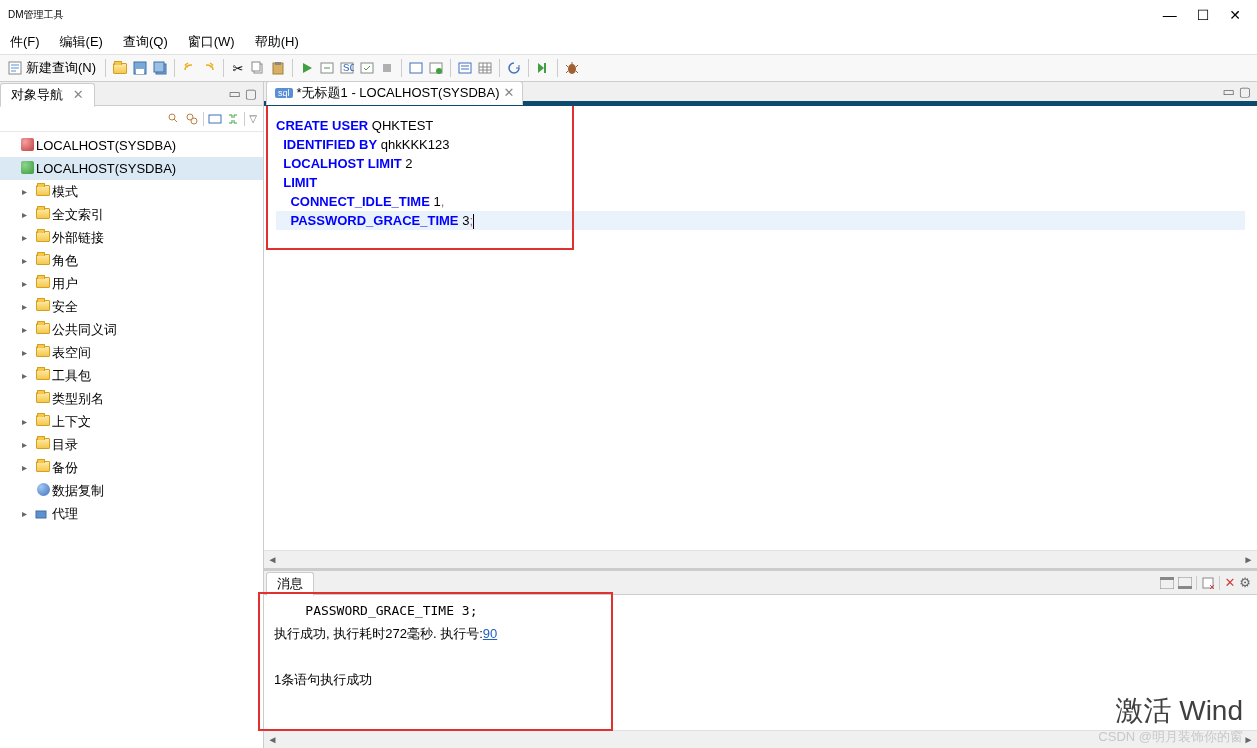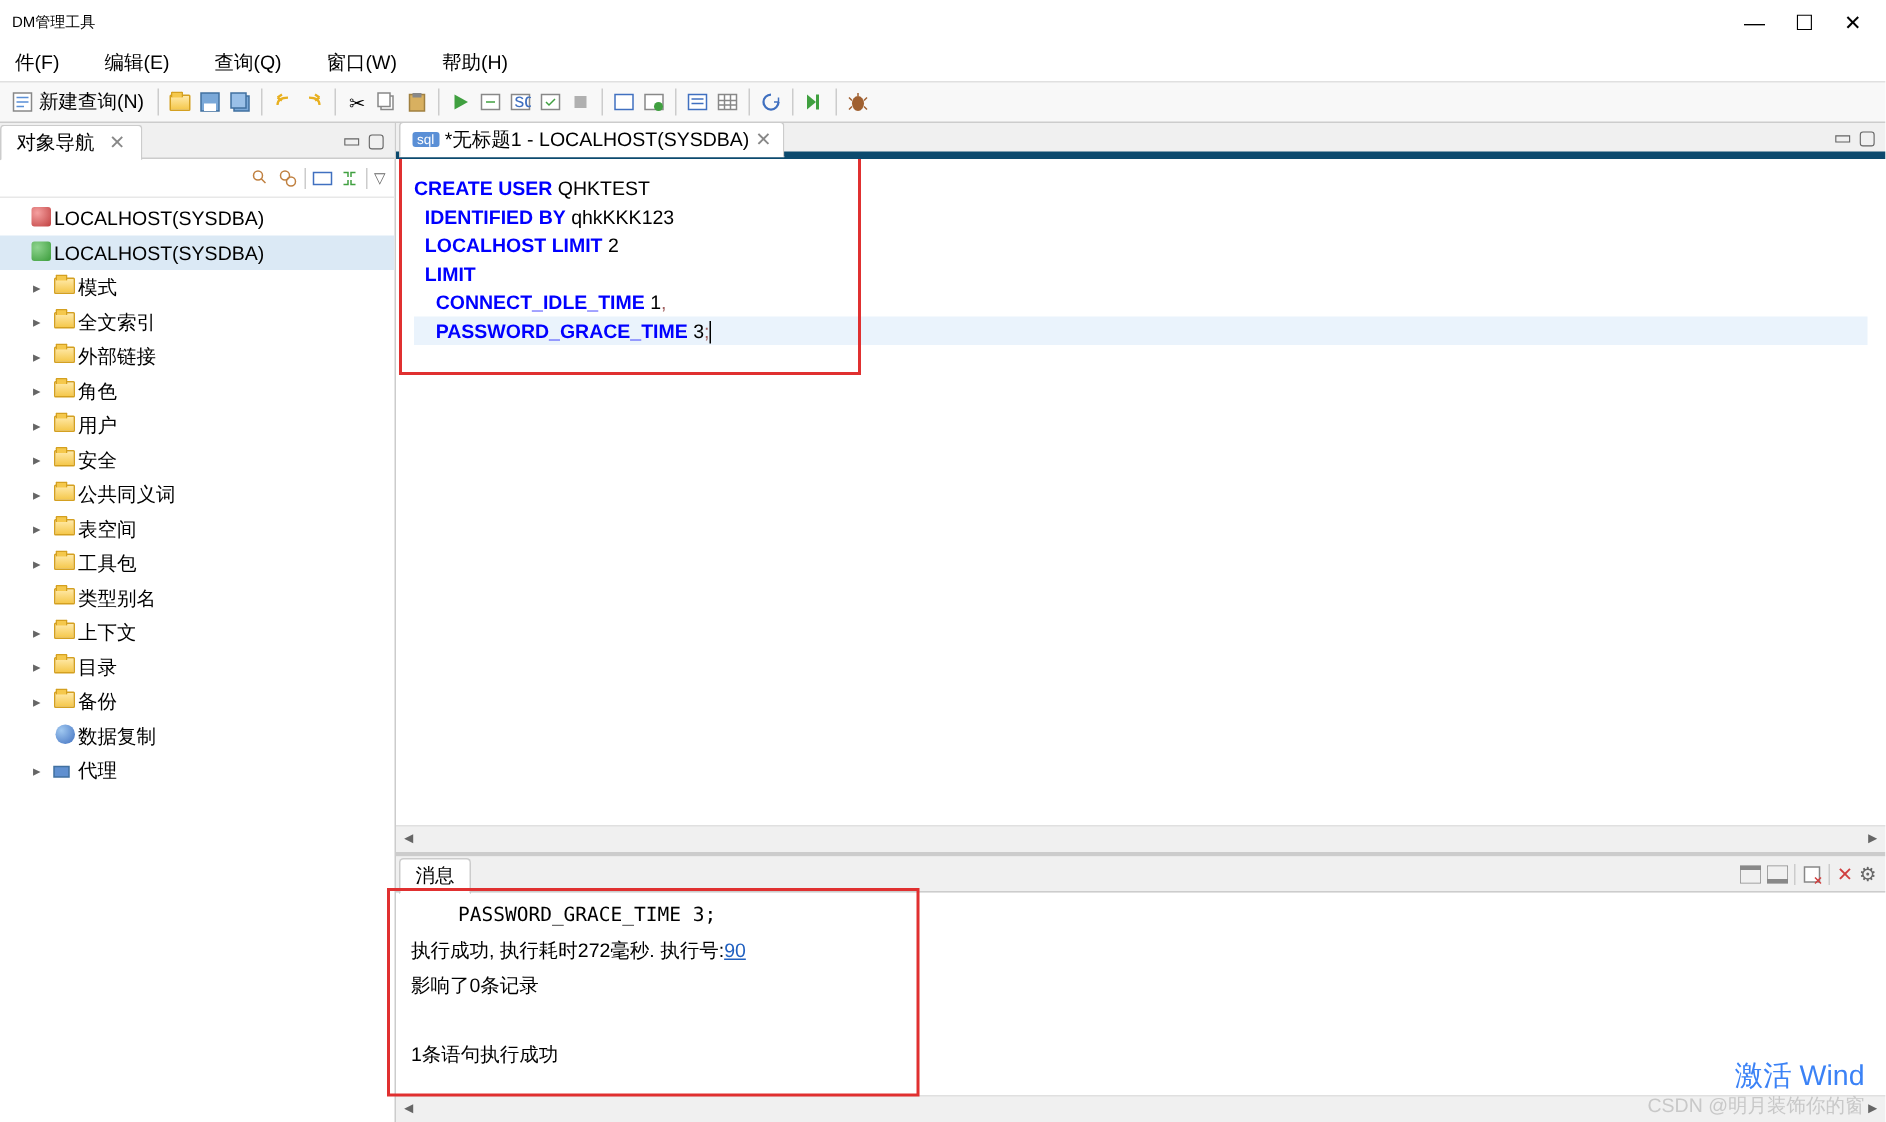--- a/index.html
+++ b/index.html
@@ -1,21 +1,21 @@
 <!DOCTYPE html>
 <html><head>
 <meta charset="utf-8">
 <style>
 * { margin: 0; padding: 0; box-sizing: border-box; font-family: "Microsoft YaHei", Arial, sans-serif; font-size: 13px; }
 body { background: #fff; width: 1257px; height: 748px; overflow: hidden; position: relative; }
 .titlebar { height: 30px; display: flex; align-items: center; padding: 0 8px; justify-content: space-between; }
 .titlebar .app-title { font-size: 10px; }
 .win-controls { display: flex; gap: 20px; padding-right: 8px; }
 .win-controls span { font-size: 14px; cursor: pointer; font-family: Arial; }
-.menubar { height: 24px; display: flex; align-items: center; padding: 0 4px; gap: 18px; }
+.menubar { height: 24px; display: flex; align-items: center; padding: 0 4px; gap: 8px; }
 .menubar .menu-item { padding: 2px 6px; cursor: pointer; }
 .toolbar { height: 28px; display: flex; align-items: center; padding: 0 4px; gap: 2px; border-top: 1px solid #e0e0e0; border-bottom: 1px solid #ccc; background: #f8f8f8; }
 .tb-btn { width: 18px; height: 18px; display: flex; align-items: center; justify-content: center; cursor: pointer; }
 .tb-sep { width: 1px; height: 18px; background: #ccc; margin: 0 3px; }
 .new-query { display: flex; align-items: center; gap: 4px; padding: 0 4px; cursor: pointer; }
 .main-area { display: flex; height: calc(100% - 82px); }
 .left-panel { width: 264px; display: flex; flex-direction: column; border-right: 1px solid #ccc; }
 .panel-tab { height: 24px; display: flex; align-items: center; background: #f0f0f0; border-bottom: 1px solid #ccc; }
 .panel-tab .tab-active { background: #fff; padding: 2px 10px; border: 1px solid #ccc; border-bottom-color: #fff; position: relative; top: 1px; border-radius: 3px 3px 0 0; }
 .panel-tab .close-x { margin-left: 6px; color: #888; }
@@ -48,21 +48,21 @@
 .scrollbar-h .sb-btn { width: 17px; height: 17px; display: flex; align-items: center; justify-content: center; color: #666; font-size: 10px; }
 .scrollbar-h .sb-track { flex: 1; }
 .msg-panel { height: 180px; border-top: 3px solid #ccc; display: flex; flex-direction: column; position: relative; }
 .msg-tab { height: 24px; display: flex; align-items: center; background: #f0f0f0; border-bottom: 1px solid #ccc; }
 .msg-tab .mtab { background: #fff; padding: 2px 10px; border: 1px solid #ccc; border-bottom-color: #fff; border-radius: 3px 3px 0 0; position: relative; top: 1px; margin-left: 2px; }
 .msg-tab .ctrl-right { margin-left: auto; padding-right: 6px; display: flex; gap: 4px; align-items: center; color: #666; }
 .msg-body { flex: 1; padding: 4px 10px; font-size: 14px; line-height: 23px; position: relative; font-family: "Microsoft YaHei", monospace; }
 .msg-body .mono { font-family: Consolas, monospace; }
 .msg-body .link { color: #2060c0; text-decoration: underline; cursor: pointer; }
 .red-box-msg { position: absolute; border: 2px solid #e03030; pointer-events: none; }
-.watermark { position: absolute; right: 14px; bottom: 18px; color: #3b82f6; font-size: 19px; pointer-events: none; }
+.watermark { position: absolute; right: 14px; bottom: 18px; color: #404040; font-size: 28px; pointer-events: none; }
 .watermark2 { position: absolute; right: 14px; bottom: 2px; color: #c8c8c8; font-size: 13px; pointer-events: none; }
 svg { display: block; }
 </style>
 </head>
 <body>
 
 <div class="titlebar">
   <span class="app-title">DM管理工具</span>
   <div class="win-controls">
     <span>—</span>
@@ -394,21 +394,20 @@
             </span>
           <span style="width:1px;height:14px;background:#ccc;"></span>
           <span style="color:#d04040;">✕</span>
           <span>⚙</span>
         </div>
       </div>
       <div class="msg-body">
         <div class="red-box-msg" style="left:-6px;top:-3px;width:355px;height:139px;"></div>
         <div class="mono" style="white-space:pre;">    PASSWORD_GRACE_TIME 3;</div>
         <div><span>执行成功, 执行耗时272毫秒. 执行号:</span><span class="link">90</span></div>
-        <div>影响了0条记录</div>
         <div style="height:23px;"></div>
         <div>1条语句执行成功</div>
       </div>
       <div class="scrollbar-h">
         <span class="sb-btn">◄</span>
         <span class="sb-track"></span>
         <span class="sb-btn">►</span>
       </div>
     </div>
   </div>

